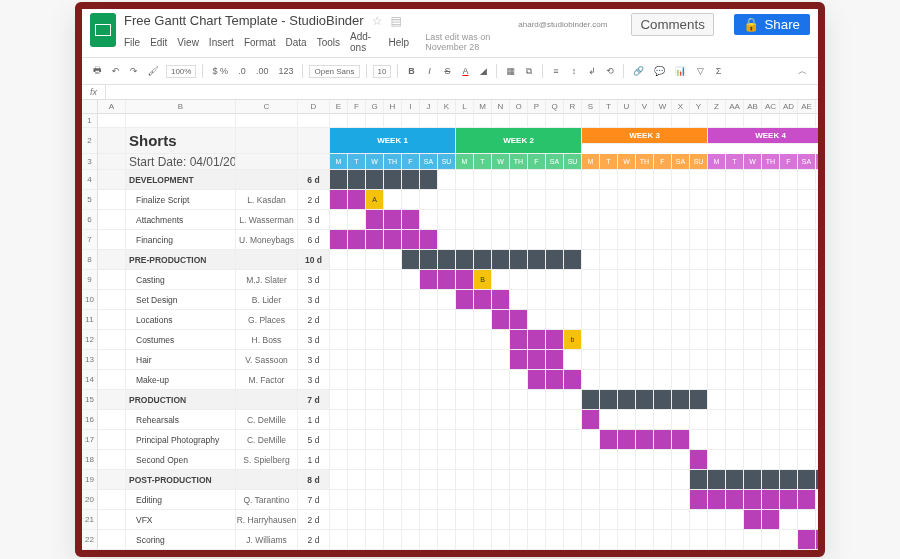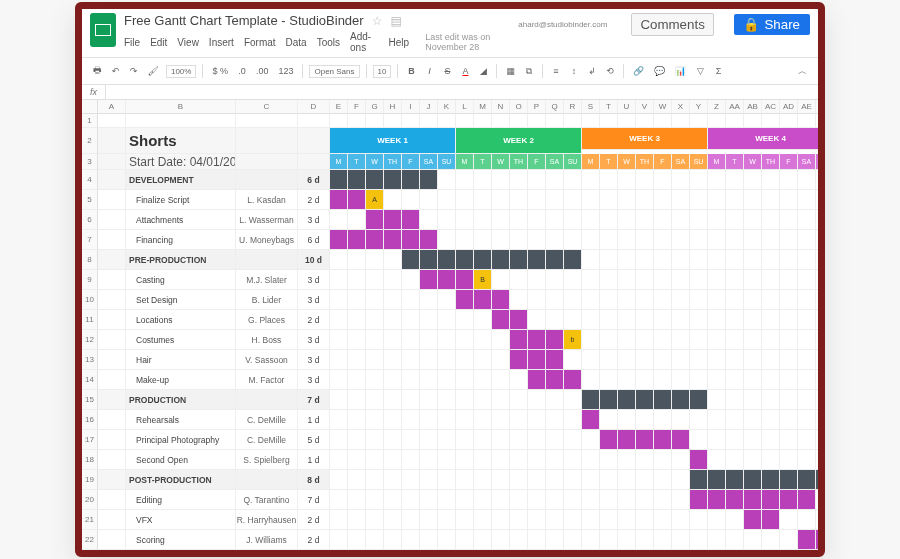--- a/index.html
+++ b/index.html
@@ -254,22 +254,22 @@
           <div class="data-cell cDay " style="height: 14px;"></div>
         </div>
         <div class="grid-row">
           <div class="row-hdr" style="height: 26px;">2</div>
           <div class="data-cell cA greyfill" style="height: 26px;"></div>
           <div class="data-cell cB shorts-title" style="height: 26px;">Shorts</div>
           <div class="data-cell cC greyfill" style="height: 26px;"></div>
           <div class="data-cell cD greyfill" style="height: 26px;"></div>
           <div class="data-cell weekhdr w1" style="width: 126px; height: 26px;">WEEK 1</div>
           <div class="data-cell weekhdr w2" style="width: 126px; height: 26px;">WEEK 2</div>
-          <div class="data-cell weekhdr w3" style="width: 126px; height: 22px;">WEEK 3</div>
-          <div class="data-cell weekhdr w4" style="width: 126px; height: 22px;">WEEK 4</div>
+          <div class="data-cell weekhdr w3" style="width: 126px; height: 16px;">WEEK 3</div>
+          <div class="data-cell weekhdr w4" style="width: 126px; height: 16px;">WEEK 4</div>
         </div>
         <div class="grid-row">
           <div class="row-hdr" style="height: 16px;">3</div>
           <div class="data-cell cA greyfill" style="height: 16px;"></div>
           <div class="data-cell cB startdate" style="height: 16px;">Start Date: 04/01/2017</div>
           <div class="data-cell cC greyfill" style="height: 16px;"></div>
           <div class="data-cell cD greyfill" style="height: 16px;"></div>
           <div class="data-cell cDay dayhdr w1d" style="height: 16px;">M</div>
           <div class="data-cell cDay dayhdr w1d" style="height: 16px;">T</div>
           <div class="data-cell cDay dayhdr w1d" style="height: 16px;">W</div>

